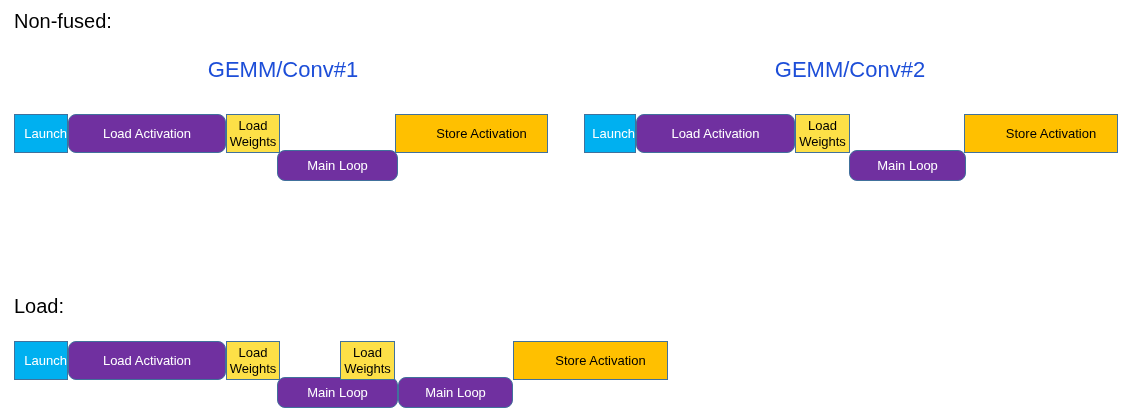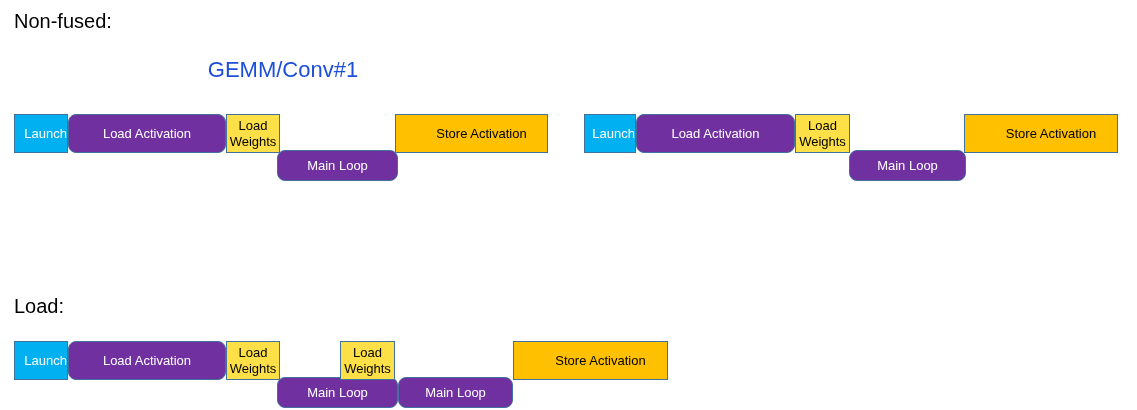--- a/index.html
+++ b/index.html
@@ -58,20 +58,21 @@
 </style>
 </head>
 <body>
 
 <div class="canvas">
 
   <div class="section-label" id="label-non-fused" style="left: 14px; top: 9px;">Non-fused:</div>
 
   <div class="group-title" id="title-group1" style="left: 183px; top: 57px; width: 200px;">GEMM/Conv#1</div>
 
+  <div class="group-title" id="title-group2" style="left: 750px; top: 57px; width: 200px;">GEMM/Conv#2</div>
 
   <div id="nonfused-group1">
       <div class="bar bar-launch" style="left: 14px; top: 114px; width: 54px; height: 39px;"><span>Launch</span></div>
       <div class="bar bar-purple" style="left: 68px; top: 114px; width: 158px; height: 39px;"><span>Load Activation</span></div>
       <div class="bar bar-yellow two-line" style="left: 226px; top: 114px; width: 54px; height: 39px;"><span>Load
 Weights</span></div>
       <div class="bar bar-purple" style="left: 277px; top: 150px; width: 121px; height: 31px;"><span>Main Loop</span></div>
       <div class="bar bar-orange" style="left: 395px; top: 114px; width: 153px; height: 39px;"><span>Store Activation</span></div>
     </div>
   <div id="nonfused-group2">

